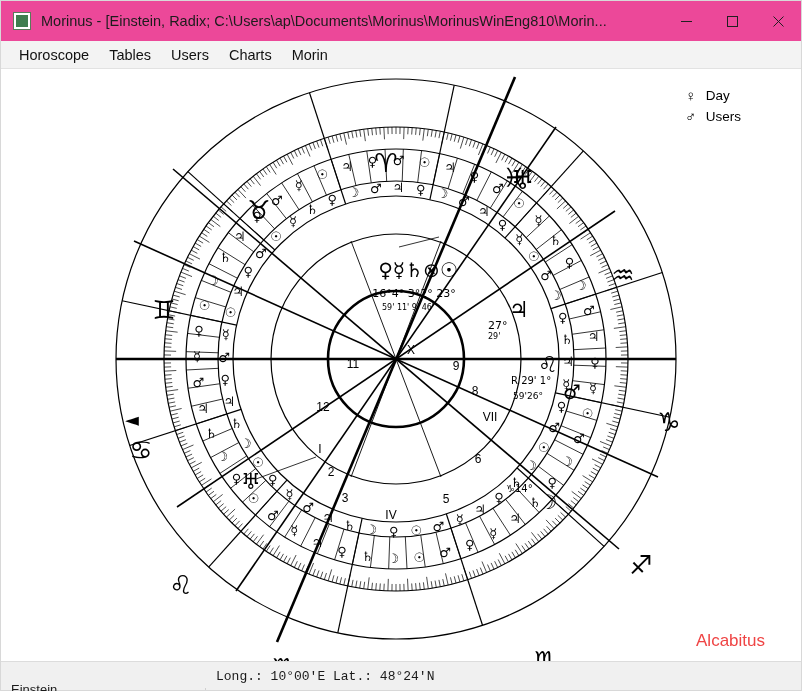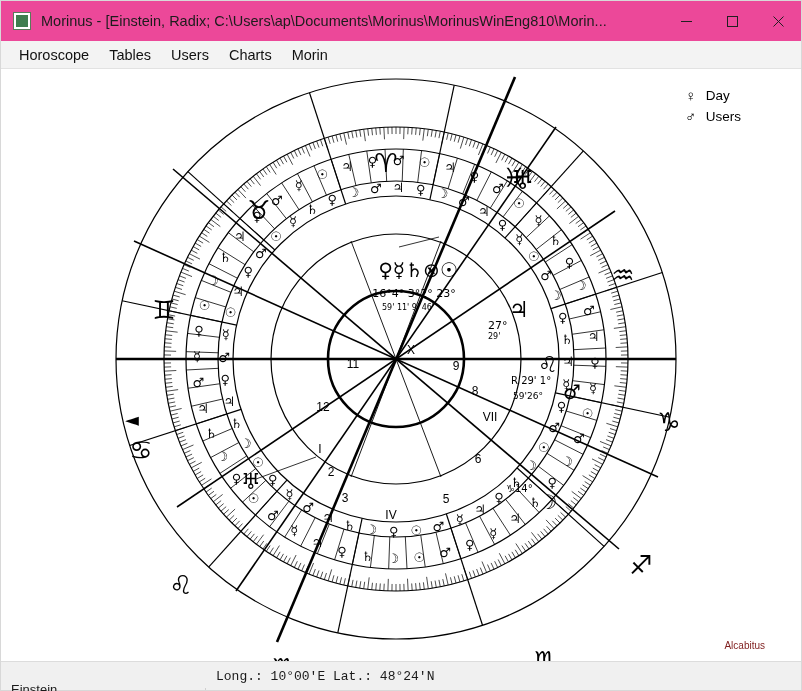--- a/index.html
+++ b/index.html
@@ -107,22 +107,22 @@
     font-size: 13.5px;
     color: #000;
     line-height: 21px;
   }
   .legend div { display: flex; align-items: center; gap: 8px; }
   .legend .gl { font-size: 15px; width: 14px; text-align: center; }
   .house-system {
     position: absolute;
     right: 36px;
     bottom: 10px;
-    font-size: 10px;
-    color: #7f1d1d;
+    font-size: 17px;
+    color: #ef4444;
     margin-left: 8px;
   }
   
   .statusbar {
     height: 28px;
     background: #f0f0f0;
     display: flex;
     align-items: stretch;
     flex: 0 0 auto;
     font-size: 13px;

